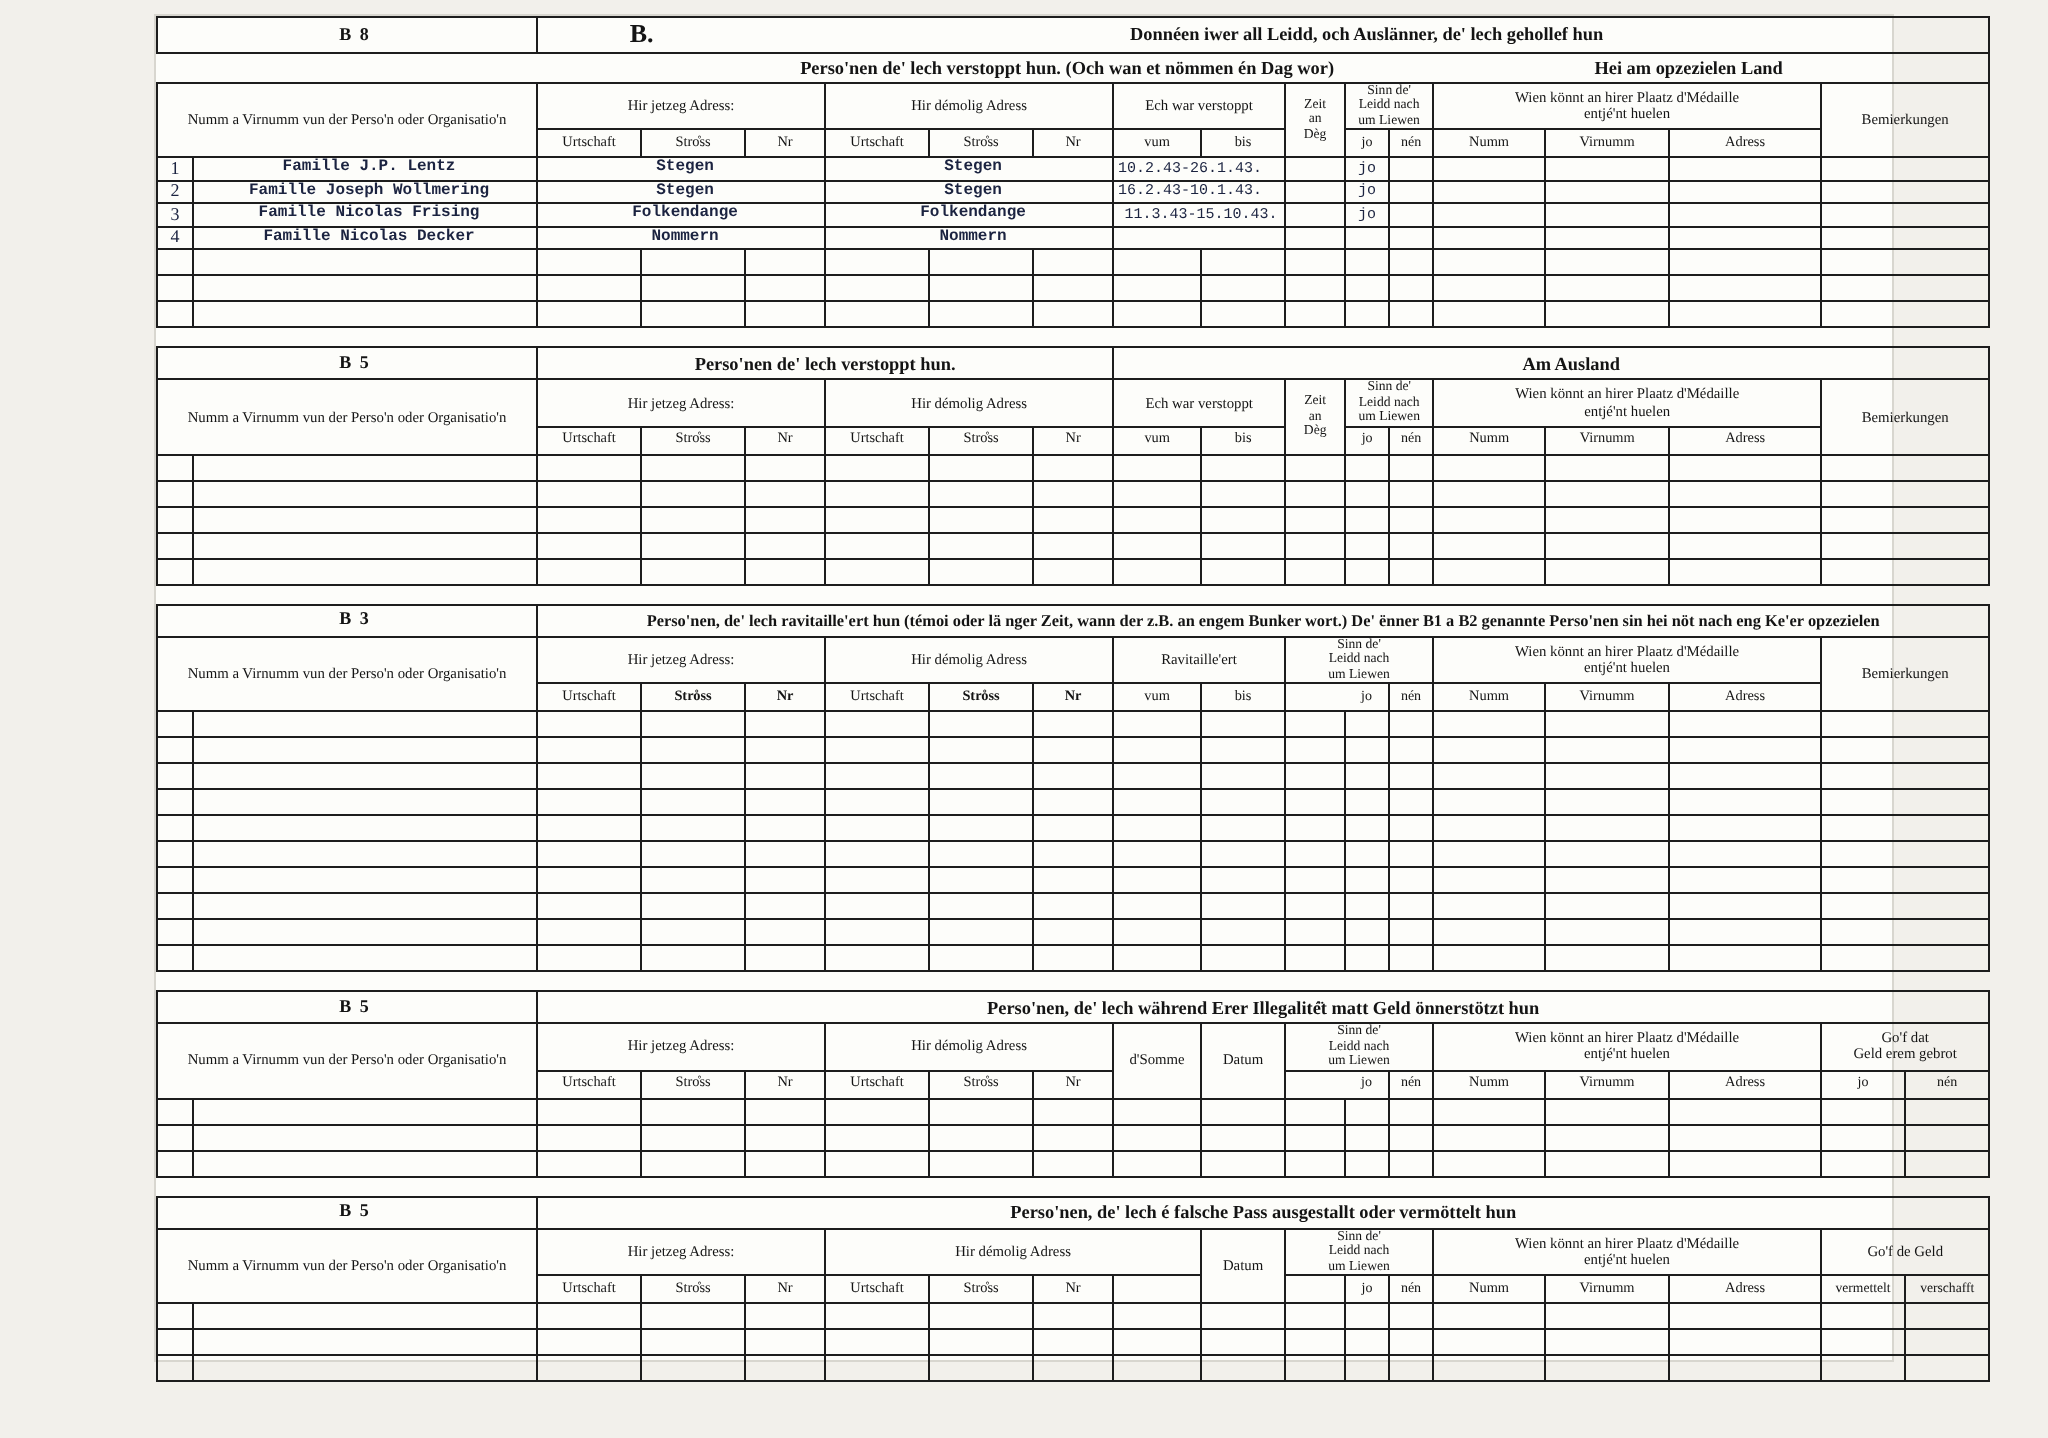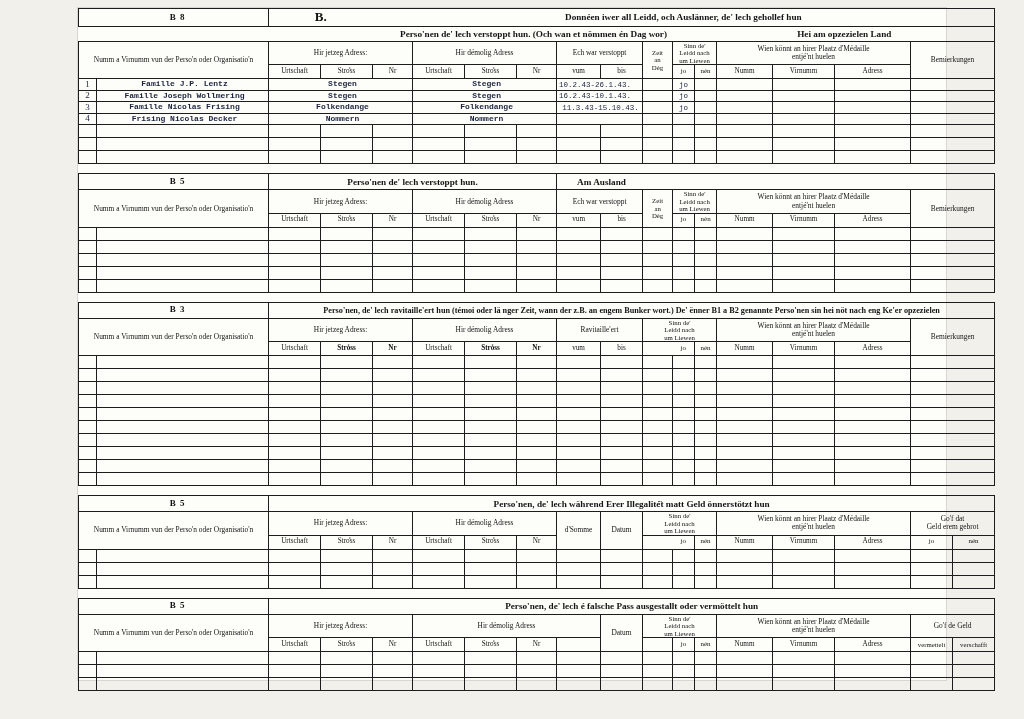--- a/index.html
+++ b/index.html
@@ -172,21 +172,21 @@
     <td></td>
     <td class="num">jo</td>
     <td></td>
     <td></td>
     <td></td>
     <td></td>
     <td></td>
   </tr>
   <tr class="row-h">
     <td class="chk">4</td>
-    <td class="entry entry-pad">Frising Nicolas Decker</td>
+    <td class="entry entry-pad">Famille Nicolas Decker</td>
     <td colspan="3" class="entry entry-pad">Nommern</td>
     <td colspan="3" class="entry entry-pad">Nommern</td>
     <td colspan="2" class="num" style="text-align:left;padding-left:2px"></td>
     <td></td>
     <td></td>
     <td></td>
     <td></td>
     <td></td>
     <td></td>
     <td></td>
@@ -270,21 +270,21 @@
         <col style="width:22px">
     <col style="width:56px">
         <col style="width:62px">
         <col style="width:76px">
     <col style="width:84px">
   </colgroup>
   <tbody>
         <tr>
     <td class="sec-code" colspan="2" style="height:15px">B 5</td>
     <td colspan="6" class="nb-l sec-title">Perso'nen de' lech verstoppt hun.</td>
-    <td colspan="9" class="nb-l sec-title" style="text-align:left;padding-left:20px">Am Ausland</td>
+    <td colspan="9" class="nb-l sec-title" style="text-align:center;padding-left:20px">Am Ausland</td>
   </tr>
   <tr>
     <td colspan="2" rowspan="2" class="hdr" style="height:26px">Numm a Virnumm vun der Perso'n oder Organisatio'n</td>
     <td colspan="3" class="hdr" style="height:13px">Hir jetzeg Adress:</td>
     <td colspan="3" class="hdr">Hir démolig Adress</td>
     <td colspan="2" class="hdr">Ech war verstoppt</td>
     <td rowspan="2" class="small two-line">Zeit<br>an<br>Dèg</td>
     <td colspan="2" class="small two-line">Sinn de'<br>Leidd nach<br>um Liewen</td>
     <td colspan="3" class="hdr two-line">Wien könnt an hirer Plaatz d'Médaille<br>entjé'nt huelen</td>
     <td rowspan="2" class="hdr">Bemierkungen</td>

